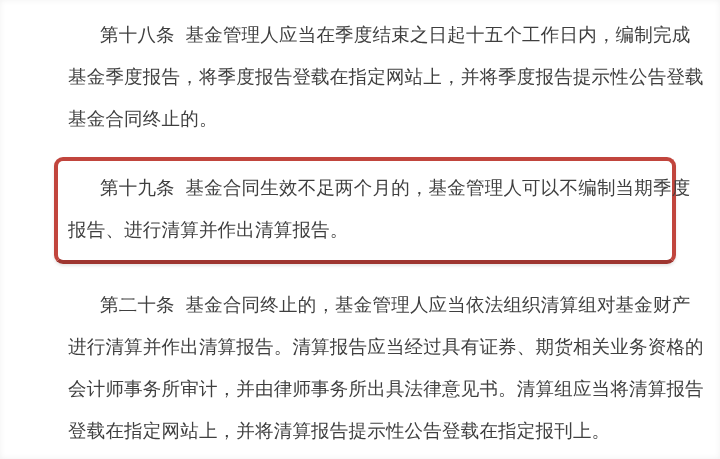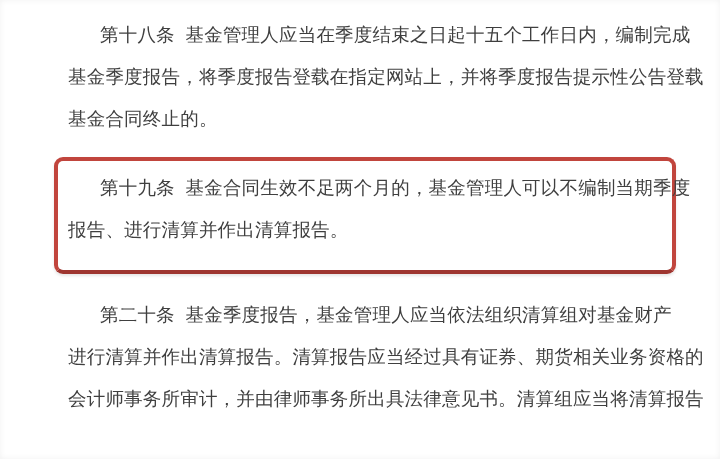--- a/index.html
+++ b/index.html
@@ -37,21 +37,21 @@
     height: 42px;
     letter-spacing: 0.2px;
   }
   .line.first {
     padding-left: 32px; 
   }
   .hl-box {
     box-sizing: border-box;
     width: 622px;
     margin: 17px 0 0 -14px;   
-    padding: 6px 0 19px 10px;  
+    padding: 6px 0 9px 10px;  
     border: 4px solid #c1453d;
     border-bottom-color: #9e3630;
     border-radius: 9px;
     box-shadow: 0 2px 3px rgba(0,0,0,0.10);
     background: transparent;
   }
   .spacer-after-box {
     height: 20px;
   }
 </style>
@@ -70,19 +70,20 @@
     <div class="hl-box">
       <div class="para">
         <div class="line first">第十九条  基金合同生效不足两个月的，基金管理人可以不编制当期季度</div>
         <div class="line">报告、进行清算并作出清算报告。</div>
       </div>
     </div>
 
     <div class="spacer-after-box"></div>
 
     <div class="para">
-      <div class="line first">第二十条  基金季度报告，基金管理人应当依法组织清算组对基金财产</div>
+      <div class="line first">第二十条  基金合同终止的，基金管理人应当依法组织清算组对基金财产</div>
       <div class="line">进行清算并作出清算报告。清算报告应当经过具有证券、期货相关业务资格的</div>
       <div class="line">会计师事务所审计，并由律师事务所出具法律意见书。清算组应当将清算报告</div>
+      <div class="line">登载在指定网站上，并将清算报告提示性公告登载在指定报刊上。</div>
     </div>
 
   </div>
 </div>
 
 </body></html>

